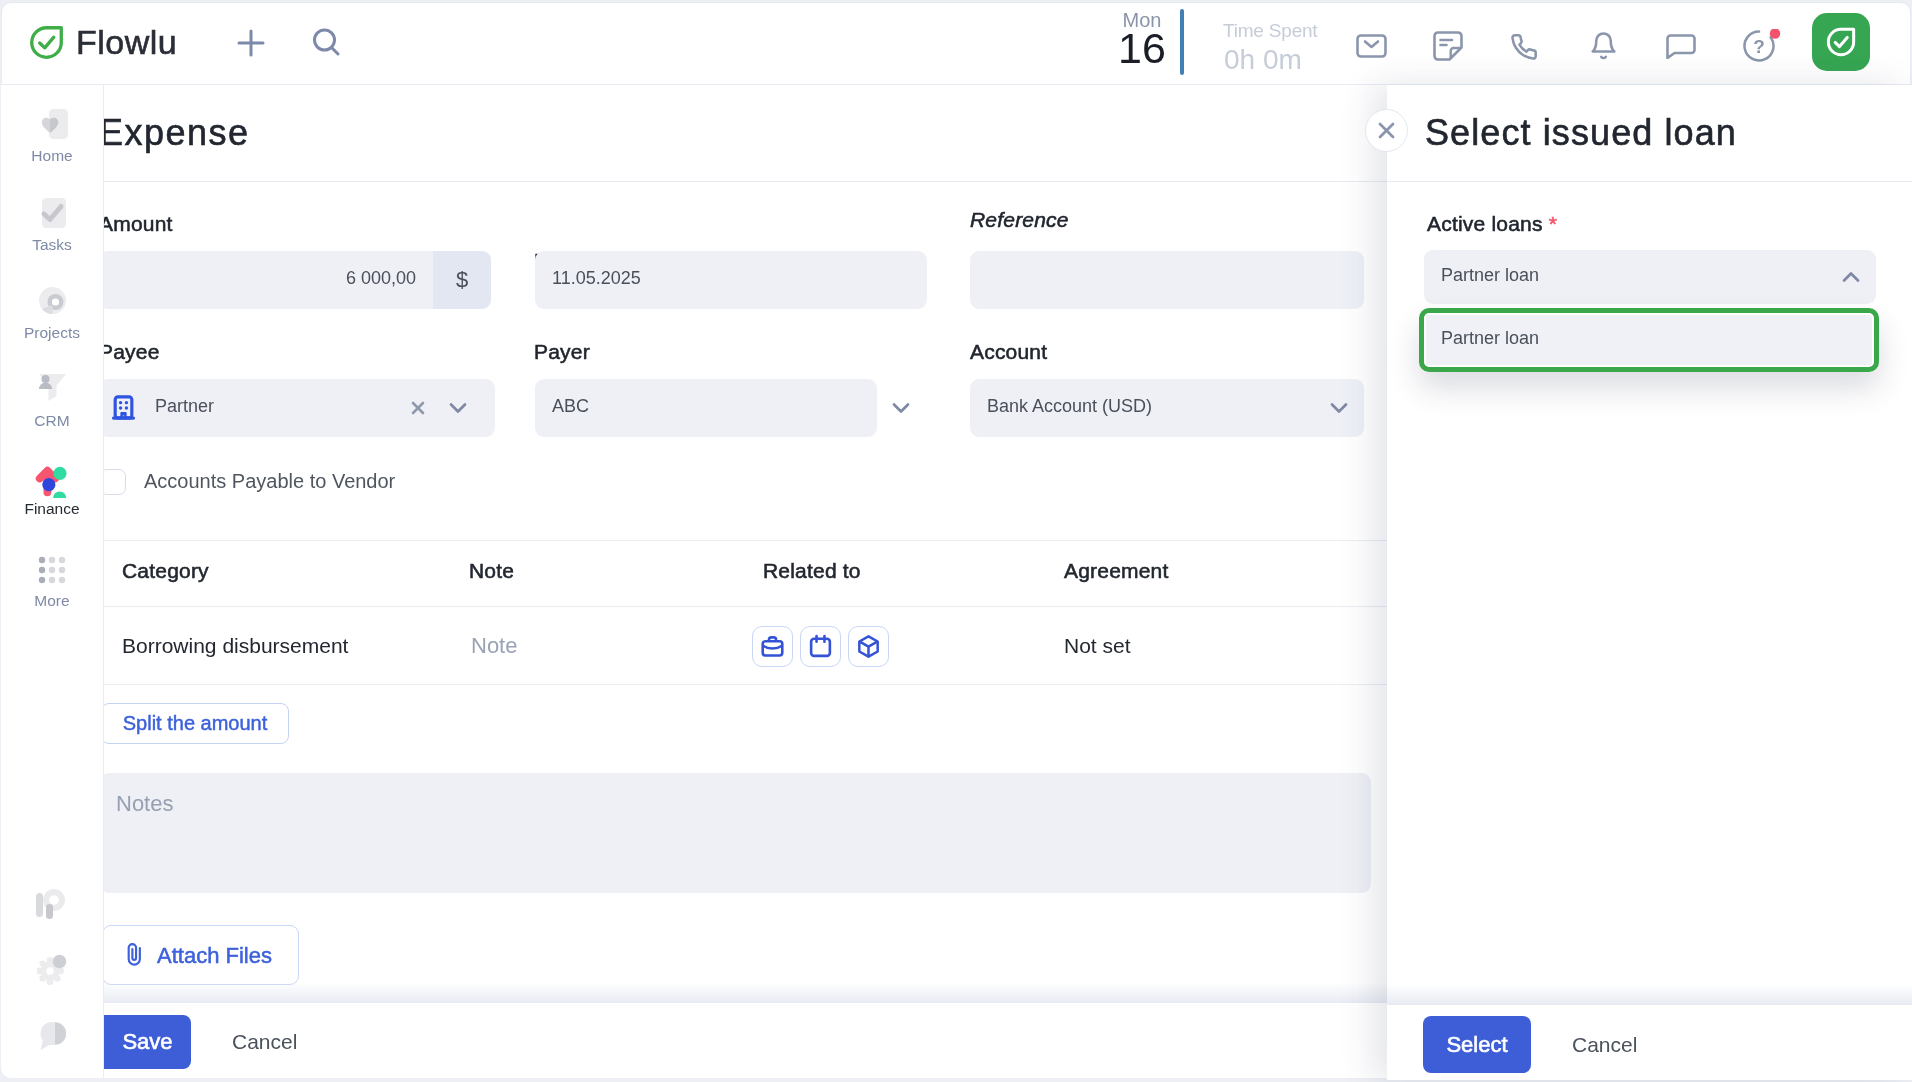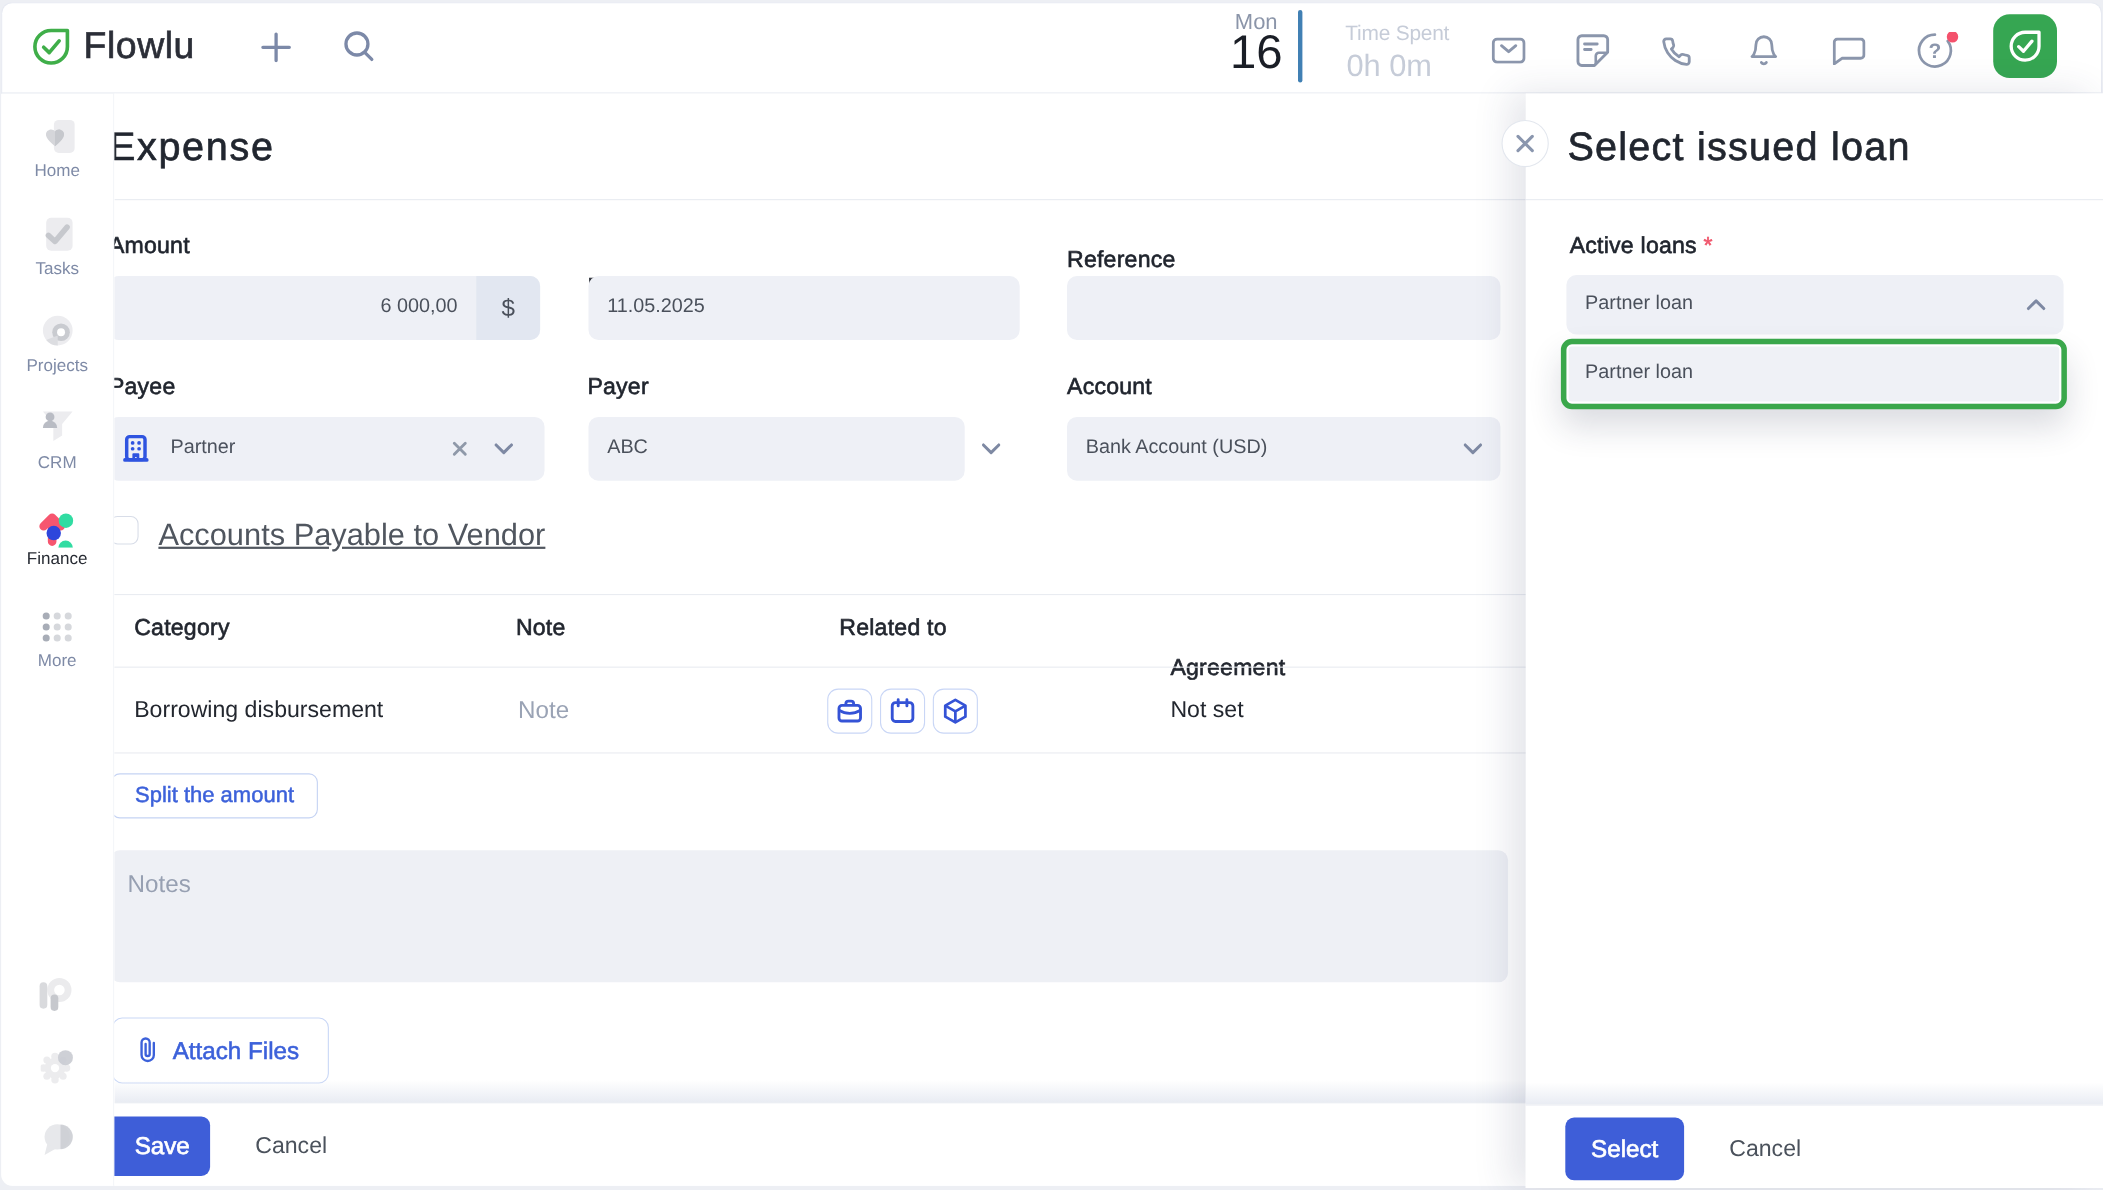--- a/index.html
+++ b/index.html
@@ -149,21 +149,21 @@
     <path d="M7 20 L4.5 30 L15 24 z" fill="#e7e8eb"></path>
     <path d="M19 2.3 a11.2 11.2 0 0 1 0 22.4 z" fill="#ccced4" opacity="0.9"></path>
   </svg>
 
   <div class="modal" id="modal">
     <div class="m title" style="left:-5px;top:27px;font-weight:normal;-webkit-text-stroke:0.6px #21262f;letter-spacing:1.5px;">Expense</div>
     <div class="m" style="left:0;top:96px;width:100%;height:1px;background:#e8ebf1;"></div>
 
     <div class="m lbl" style="left:-5px;top:127px;">Amount</div>
     <div class="m lbl" style="left:430px;top:127px;margin-top:37px;">Payment Date</div>
-    <div class="m lbl" style="left:866px;top:140px;">Reference</div>
+    <div class="m lbl" style="left:866px;top:123px;font-style:italic;">Reference</div>
 
     <div class="m field" style="left:-5px;top:166px;width:392px;">
       <div class="m ftext" style="right:75px;top:17px;">6 000,00</div>
       <div class="m" style="right:0;top:0;width:58px;height:58px;background:#e2e7f1;border-radius:0 9px 9px 0;font-size:22px;color:#4a505b;text-align:center;line-height:58px;">$</div>
     </div>
     <div class="m field" style="left:431px;top:166px;width:392px;">
       <div class="m ftext" style="left:17px;top:17px;">11.05.2025</div>
     </div>
     <div class="m field" style="left:866px;top:166px;width:394px;"></div>
 
@@ -198,27 +198,27 @@
       </svg>
     </div>
     <div class="m field" style="left:866px;top:294px;width:394px;">
       <div class="m ftext" style="left:17px;top:17px;">Bank Account (USD)</div>
       <svg class="m" style="left:360px;top:23px;" width="18" height="12" viewBox="0 0 18 12">
         <path d="M2 2.5 L9 9.5 L16 2.5" fill="none" stroke="#7e89a3" stroke-width="2.7" stroke-linecap="round" stroke-linejoin="round"></path>
       </svg>
     </div>
 
     <div class="m" style="left:-4px;top:384px;width:26px;height:26px;border:1.5px solid #d8dde8;border-radius:7px;background:#fff;"></div>
-    <div class="m" style="left:40px;top:385px;font-size:28px;color:#50565f;text-decoration:underline;">Accounts Payable to Vendor</div>
+    <div class="m" style="left:40px;top:385px;font-size:20px;color:#50565f;">Accounts Payable to Vendor</div>
 
     <div class="m" style="left:-4px;top:455px;right:0;height:1px;background:#e9ecf1;"></div>
     <div class="m lbl" style="left:18px;top:474px;color:#23272f;">Category</div>
     <div class="m lbl" style="left:365px;top:474px;color:#23272f;">Note</div>
     <div class="m lbl" style="left:659px;top:474px;color:#23272f;">Related to</div>
-    <div class="m lbl" style="left:960px;top:474px;color:#23272f;margin-top:37px;">Agreement</div>
+    <div class="m lbl" style="left:960px;top:474px;color:#23272f;">Agreement</div>
     <div class="m" style="left:-4px;top:521px;right:0;height:1px;background:#e9ecf1;"></div>
 
     <div class="m" style="left:18px;top:549px;font-size:21px;color:#23272f;">Borrowing disbursement</div>
     <div class="m" style="left:367px;top:548px;font-size:22px;color:#9aa3b5;">Note</div>
     <div class="m rowbtn" style="left:648px;top:541px;">
       <svg width="25" height="25" viewBox="0 0 24 24">
         <rect x="2.6" y="7" width="18.8" height="13.6" rx="2.6" fill="none" stroke="#3553d6" stroke-width="2.5"></rect>
         <path d="M8.6 7 V5.5 A2.3 2.3 0 0 1 10.9 3.2 h2.2 A2.3 2.3 0 0 1 15.4 5.5 V7" fill="none" stroke="#3553d6" stroke-width="2.5"></path>
         <path d="M3.4 11.5 c4.5 3.2 12.7 3.2 17.2 0" fill="none" stroke="#3553d6" stroke-width="2.5" stroke-linecap="round"></path>
       </svg>

